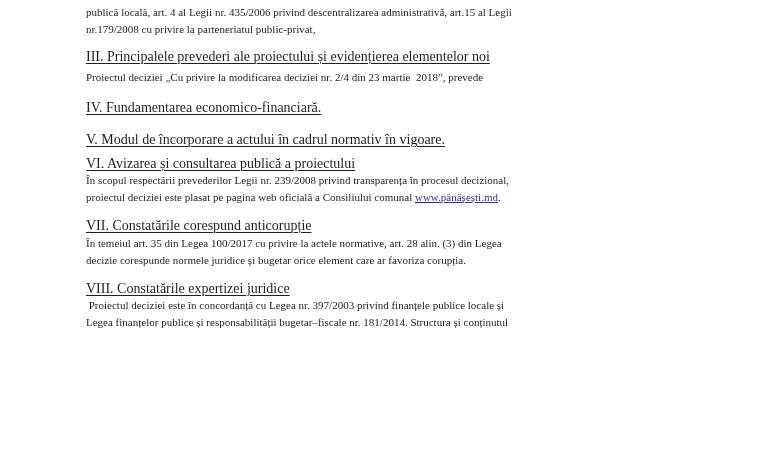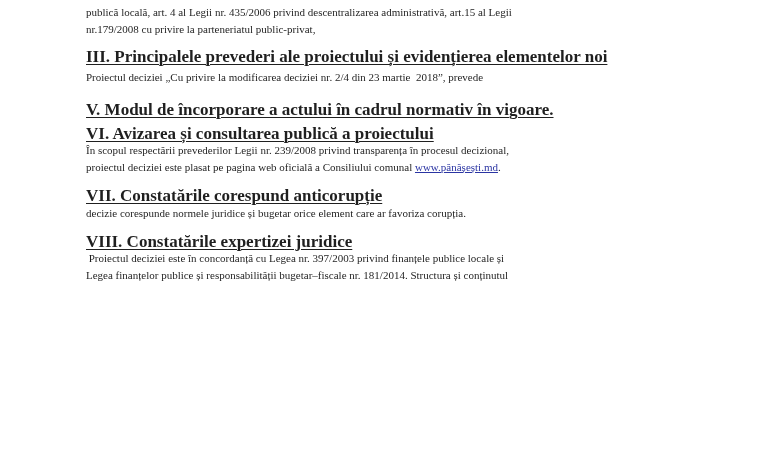--- a/index.html
+++ b/index.html
@@ -25,23 +25,23 @@
   }
   .line{
     display:block;
     white-space:pre;
     font-size:11px;
     line-height:17px;
   }
   .heading{
     display:block;
     white-space:pre;
-    font-size:17px;
+    font-size:14px;
     line-height:17px;
-    font-weight:bold;
+    font-weight:normal;
     text-decoration:underline;
     text-decoration-thickness:1px;
     text-underline-offset:2px;
   }
   .para{display:block;}
   
   .clip-top{
     height:3px;
     overflow:hidden;
   }
@@ -75,31 +75,33 @@
   <div class="para mt1">
     <span class="line">publică locală, art. 4 al Legii nr. 435/2006 privind descentralizarea administrativă, art.15 al Legii</span>
     <span class="line">nr.179/2008 cu privire la parteneriatul public-privat,</span>
   </div>
 
   <span class="heading mt10">III. Principalele prevederi ale proiectului și evidențierea elementelor noi</span>
   <div class="para mt4">
     <span class="line">Proiectul deciziei „Cu privire la modificarea deciziei nr. 2/4 din 23 martie  2018”, prevede</span>
   </div>
 
+  <span class="heading mt13">IV. Fundamentarea economico-financiară.</span>
 
   <span class="heading mt15">V. Modul de încorporare a actului în cadrul normativ în vigoare.</span>
 
   <span class="heading mt7">VI. Avizarea și consultarea publică a proiectului</span>
   <div class="para">
     <span class="line">În scopul respectării prevederilor Legii nr. 239/2008 privind transparența în procesul decizional,</span>
     <span class="line"><span>proiectul deciziei este plasat pe pagina web oficială a Consiliului comunal </span><a class="doclink">www.pănășești.md</a><span>.</span></span>
   </div>
 
   <span class="heading mt11">VII. Constatările corespund anticorupție</span>
   <div class="para mt1">
+    <span class="line">În temeiul art. 35 din Legea 100/2017 cu privire la actele normative, art. 28 alin. (3) din Legea</span>
     <span class="line">decizie corespunde normele juridice și bugetar orice element care ar favoriza corupția.</span>
   </div>
 
   <span class="heading mt11">VIII. Constatările expertizei juridice</span>
   <div class="para">
     <span class="line"> Proiectul deciziei este în concordanță cu Legea nr. 397/2003 privind finanțele publice locale și</span>
     <span class="line">Legea finanțelor publice și responsabilității bugetar–fiscale nr. 181/2014. Structura și conținutul</span>
   </div>
 
 </div>

